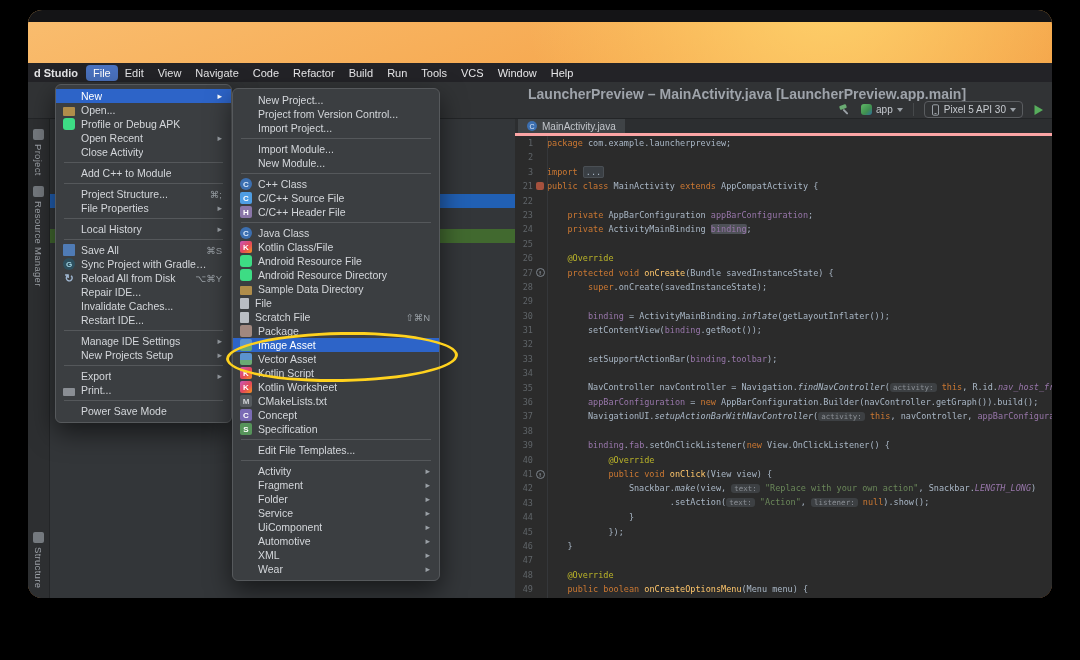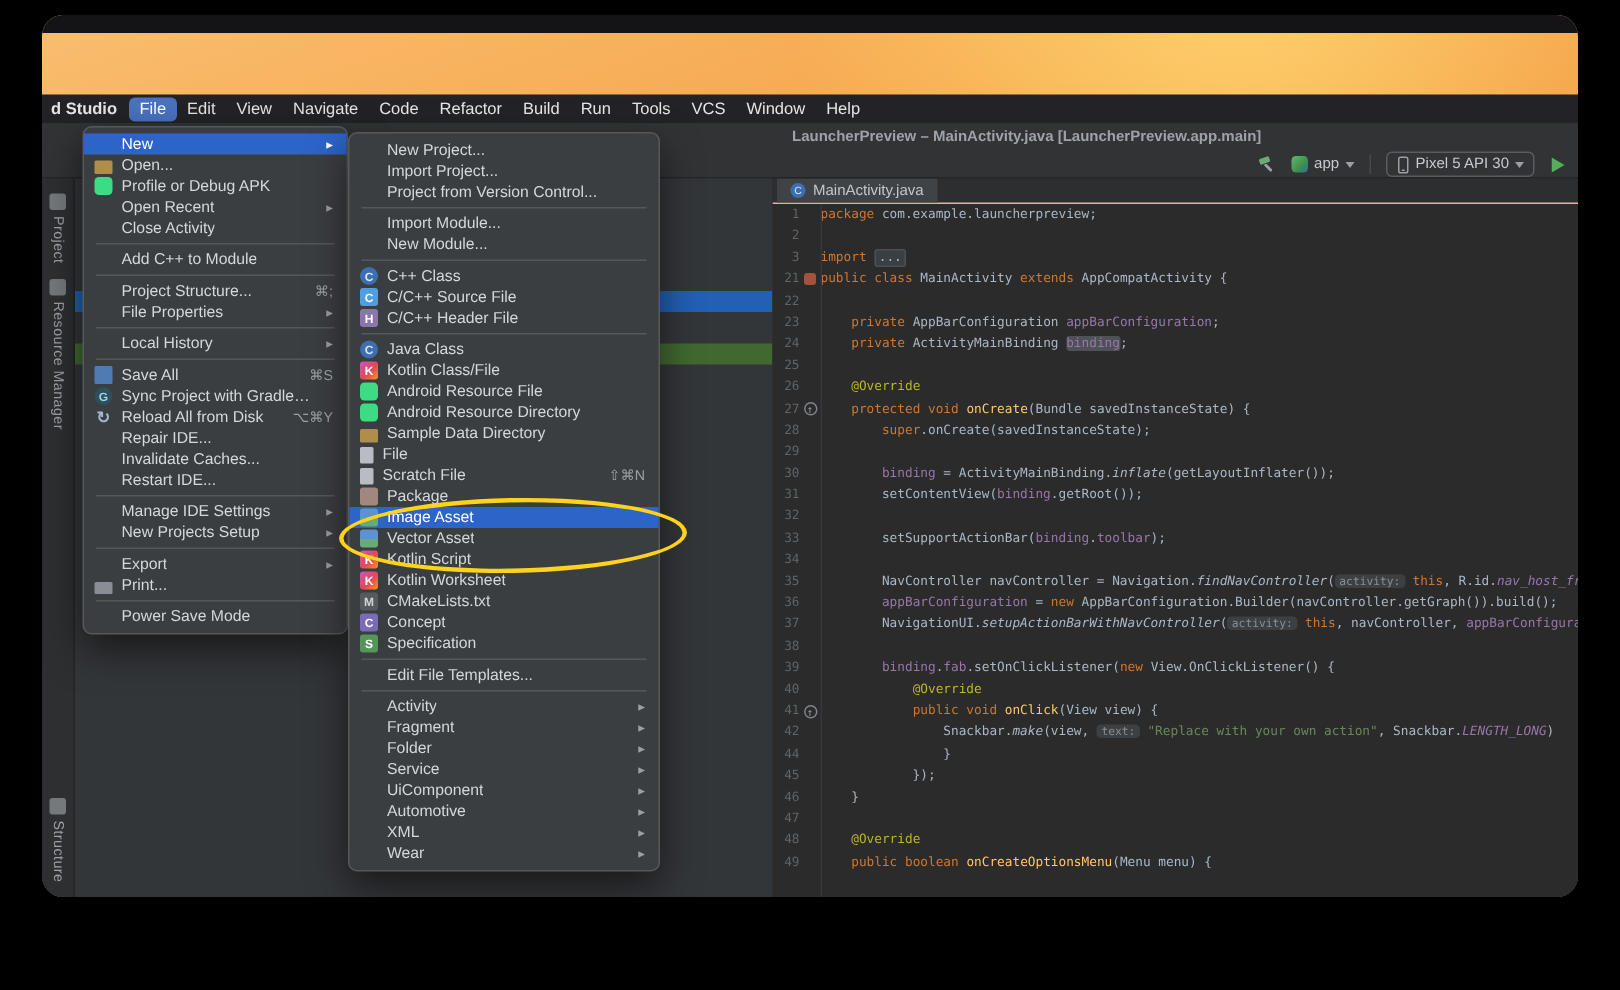--- a/index.html
+++ b/index.html
@@ -16,21 +16,21 @@
   
   .menubar{position:absolute;left:0;top:53px;width:100%;height:19px;background:#232327;
     display:flex;align-items:center;color:#e6e6e8;font-size:11px;padding-left:4px;box-sizing:border-box;}
   .mb-app{font-weight:bold;padding:0 8px 0 2px;white-space:nowrap;}
   .mb-item{padding:2px 7px;border-radius:4px;white-space:nowrap;}
   .mb-item.active{background:#4a72bf;color:#fff;}
 
   
   .as-window{position:absolute;left:0;top:72px;width:1024px;height:516px;background:#313335;}
   .titlebar{position:absolute;left:0;top:0;width:100%;height:19px;background:#313335;}
-  .win-title{position:absolute;left:500px;top:4px;font-size:10px;font-weight:700;color:#9ea3aa;white-space:nowrap;}
+  .win-title{position:absolute;left:500px;top:4px;font-size:14px;font-weight:700;color:#9ea3aa;white-space:nowrap;}
   .toolbar{position:absolute;left:0;top:19px;width:100%;height:18px;background:#313335;
     border-bottom:1px solid #232527;display:flex;align-items:center;justify-content:flex-end;
     gap:10px;padding-right:8px;box-sizing:border-box;}
   .tb-chooser{display:flex;align-items:center;gap:4px;color:#c7cbd0;font-size:10px;}
   .tb-device{border:1px solid #5a5d60;border-radius:4px;padding:1px 6px;height:13px;}
   .tb-sep{width:1px;height:13px;background:#46494b;}
   .chev{width:0;height:0;border-left:3px solid transparent;border-right:3px solid transparent;border-top:4px solid #9aa0a6;}
   .app-icon{width:11px;height:11px;border-radius:3px;background:linear-gradient(135deg,#61b968 0%,#3f8f4f 60%,#2f6f9e 100%);}
 
   
@@ -41,21 +41,21 @@
   .sicon{width:11px;height:11px;border-radius:2px;background:#868c92;opacity:.8;}
   .strip-bottom{margin-top:auto;}
 
   
   .project-panel{position:absolute;left:22px;top:37px;bottom:0;width:465px;background:#333639;overflow:hidden;}
   .sel-blue{position:absolute;left:0;right:0;top:75px;height:14px;background:#2160b4;}
   .sel-green{position:absolute;left:0;right:0;top:110px;height:14px;background:#41692f;}
 
   
   .editor{position:absolute;left:487px;top:37px;bottom:0;right:0;background:#2b2b2b;overflow:hidden;}
-  .tabbar{position:absolute;left:0;top:0;width:100%;height:17px;background:#2c2e30;border-bottom:1px solid #fca5a5;
+  .tabbar{position:absolute;left:0;top:0;width:100%;height:17px;background:#2c2e30;border-bottom:3px solid #fca5a5;
     display:flex;align-items:stretch;padding-left:3px;box-sizing:border-box;}
   .tab{display:flex;align-items:center;gap:5px;background:#3f4346;padding:0 9px;font-size:10px;color:#c2c6cb;}
   .class-badge{width:10px;height:10px;border-radius:50%;background:#3c6fb0;color:#dce8f8;font-size:7px;
     display:flex;align-items:center;justify-content:center;flex:none;}
   .code-area{position:absolute;left:0;top:17px;right:0;bottom:0;overflow:hidden;
     font-family:"DejaVu Sans Mono",monospace;font-size:8.5px;color:#a9b7c6;}
   .code-area::before{content:"";position:absolute;left:32px;top:0;bottom:0;width:1px;background:#35373a;}
   .code-row{display:flex;align-items:center;height:14.4px;line-height:14.4px;white-space:pre;}
   .ln{width:18px;text-align:right;color:#5f6468;flex:none;font-size:8.5px;}
   .gut{width:14px;flex:none;display:flex;align-items:center;justify-content:center;}
@@ -219,20 +219,21 @@
             <div class="code-row"><span class="ln">33</span><span class="gut"></span><span class="code-text"><span>        setSupportActionBar(</span><span class="tk-f">binding</span><span>.</span><span class="tk-f">toolbar</span><span>);</span></span></div>
             <div class="code-row"><span class="ln">34</span><span class="gut"></span><span class="code-text"></span></div>
             <div class="code-row"><span class="ln">35</span><span class="gut"></span><span class="code-text"><span>        NavController navController = Navigation.</span><span class="tk-i">findNavController</span><span>(</span><span class="tk-h">activity:</span><span> </span><span class="tk-k">this</span><span>, R.id.</span><span class="tk-F">nav_host_fragment_content_main</span></span></div>
             <div class="code-row"><span class="ln">36</span><span class="gut"></span><span class="code-text"><span>        </span><span class="tk-f">appBarConfiguration</span><span> = </span><span class="tk-k">new</span><span> AppBarConfiguration.Builder(navController.getGraph()).build();</span></span></div>
             <div class="code-row"><span class="ln">37</span><span class="gut"></span><span class="code-text"><span>        NavigationUI.</span><span class="tk-i">setupActionBarWithNavController</span><span>(</span><span class="tk-h">activity:</span><span> </span><span class="tk-k">this</span><span>, navController, </span><span class="tk-f">appBarConfiguration</span></span></div>
             <div class="code-row"><span class="ln">38</span><span class="gut"></span><span class="code-text"></span></div>
             <div class="code-row"><span class="ln">39</span><span class="gut"></span><span class="code-text"><span>        </span><span class="tk-f">binding</span><span>.</span><span class="tk-f">fab</span><span>.setOnClickListener(</span><span class="tk-k">new</span><span> View.OnClickListener() {</span></span></div>
             <div class="code-row"><span class="ln">40</span><span class="gut"></span><span class="code-text"><span>            </span><span class="tk-a">@Override</span></span></div>
             <div class="code-row"><span class="ln">41</span><span class="gut"><span class="g-override">↑</span></span><span class="code-text"><span>            </span><span class="tk-k">public void</span><span> </span><span class="tk-m">onClick</span><span>(View view) {</span></span></div>
             <div class="code-row"><span class="ln">42</span><span class="gut"></span><span class="code-text"><span>                Snackbar.</span><span class="tk-i">make</span><span>(view, </span><span class="tk-h">text:</span><span> </span><span class="tk-s">"Replace with your own action"</span><span>, Snackbar.</span><span class="tk-F">LENGTH_LONG</span><span>)</span></span></div>
+            <div class="code-row"><span class="ln">43</span><span class="gut"></span><span class="code-text"><span>                        .setAction(</span><span class="tk-h">text:</span><span> </span><span class="tk-s">"Action"</span><span>, </span><span class="tk-h">listener:</span><span> </span><span class="tk-k">null</span><span>).show();</span></span></div>
             <div class="code-row"><span class="ln">44</span><span class="gut"></span><span class="code-text"><span>                }</span></span></div>
             <div class="code-row"><span class="ln">45</span><span class="gut"></span><span class="code-text"><span>            });</span></span></div>
             <div class="code-row"><span class="ln">46</span><span class="gut"></span><span class="code-text"><span>    }</span></span></div>
             <div class="code-row"><span class="ln">47</span><span class="gut"></span><span class="code-text"></span></div>
             <div class="code-row"><span class="ln">48</span><span class="gut"></span><span class="code-text"><span>    </span><span class="tk-a">@Override</span></span></div>
             <div class="code-row"><span class="ln">49</span><span class="gut"></span><span class="code-text"><span>    </span><span class="tk-k">public boolean</span><span> </span><span class="tk-m">onCreateOptionsMenu</span><span>(Menu menu) {</span></span></div>
           </div>
       </div>
     </div>
   </div>
@@ -367,26 +368,26 @@
       </div>
     </div>
   <div class="menu new-submenu" id="new-submenu">
       <div class="menu-item">
         <span class="mi mi-none"></span>
         <span class="menu-label">New Project...</span>
         <span class="menu-right"></span>
       </div>
       <div class="menu-item">
         <span class="mi mi-none"></span>
+        <span class="menu-label">Project from Version Control...</span>
+        <span class="menu-right"></span>
+      </div>
+      <div class="menu-item">
+        <span class="mi mi-none"></span>
         <span class="menu-label">Import Project...</span>
-        <span class="menu-right"></span>
-      </div>
-      <div class="menu-item">
-        <span class="mi mi-none"></span>
-        <span class="menu-label">Project from Version Control...</span>
         <span class="menu-right"></span>
       </div>
       <div class="menu-sep"></div>
       <div class="menu-item">
         <span class="mi mi-none"></span>
         <span class="menu-label">Import Module...</span>
         <span class="menu-right"></span>
       </div>
       <div class="menu-item">
         <span class="mi mi-none"></span>

